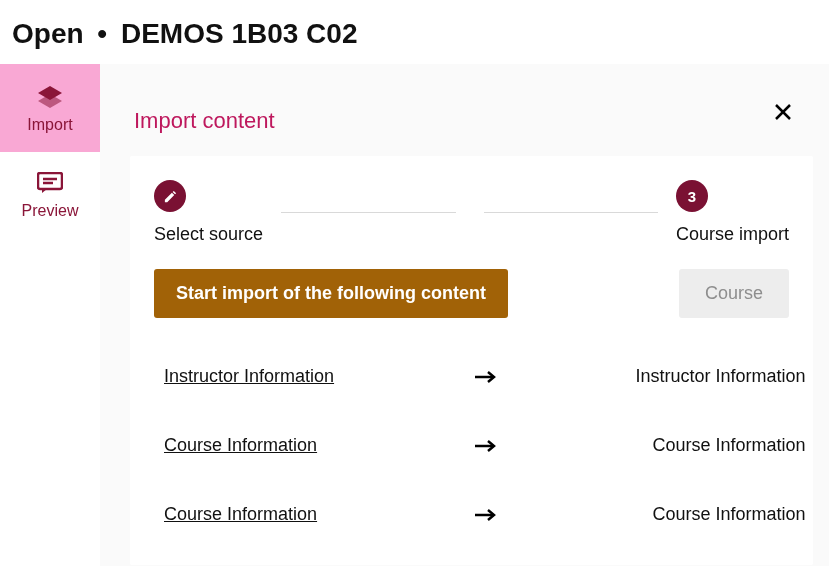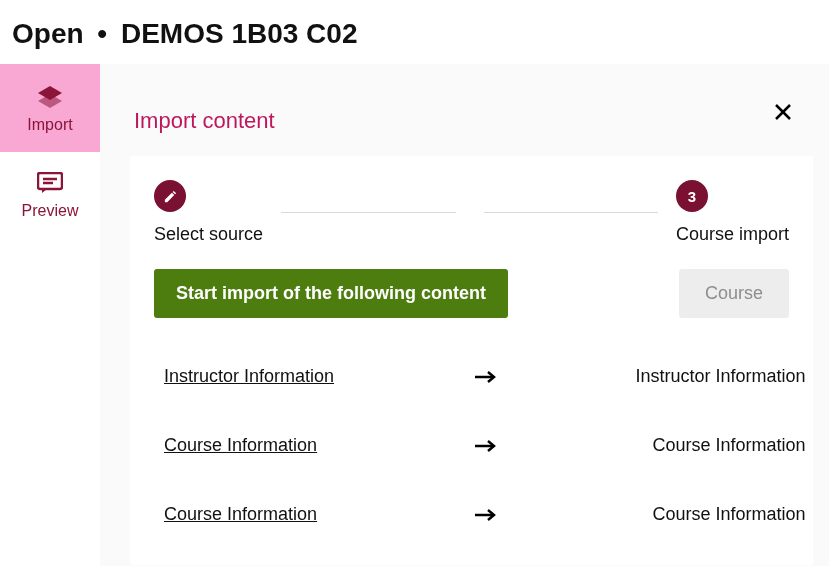--- a/index.html
+++ b/index.html
@@ -124,21 +124,21 @@
 
   
   .actions {
     display:flex;
     align-items:center;
     justify-content:space-between;
     gap:16px;
     padding: 6px 0 6px 0;
   }
   .btn-primary {
-    background:#4d7c0f;
+    background:#a16207;
     color:#fff;
     font-size:18px;
     font-weight:600;
     border:none;
     padding:14px 22px;
     border-radius:3px;
     cursor:pointer;
   }
   .btn-secondary {
     background:#ededed;

